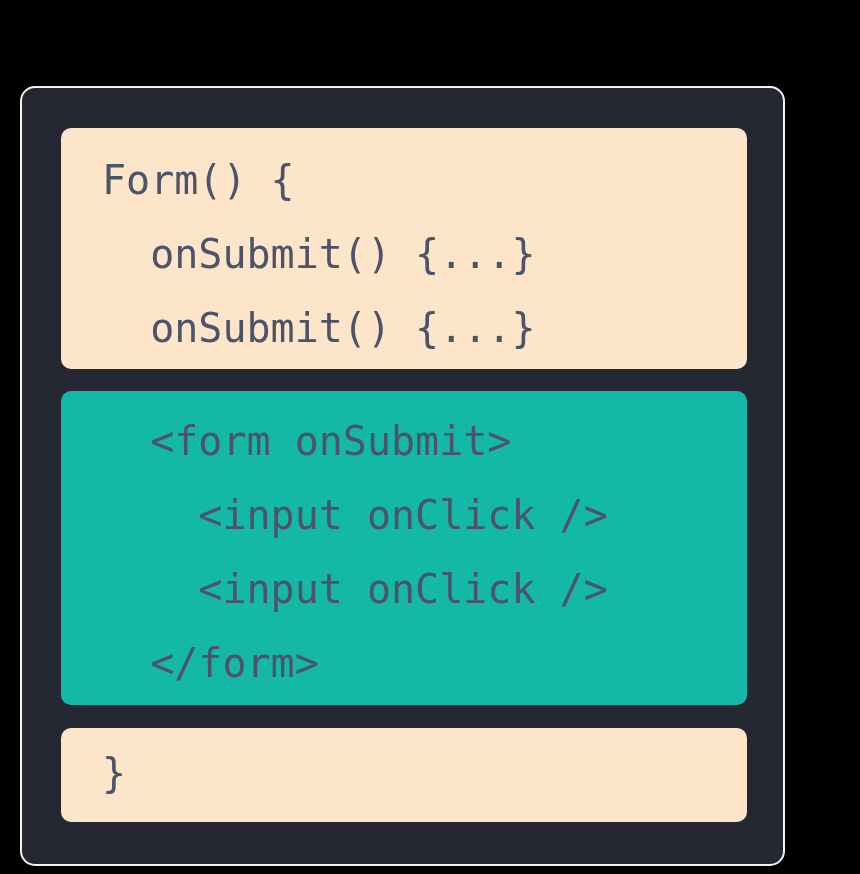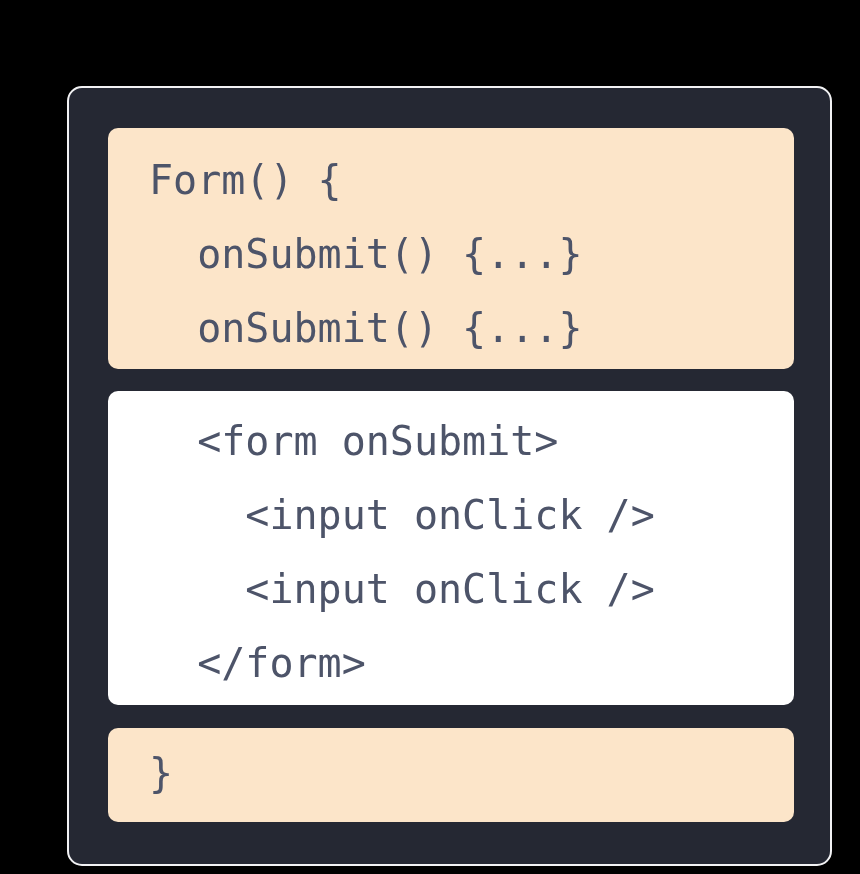--- a/index.html
+++ b/index.html
@@ -26,34 +26,33 @@
   #code-card {
     position: absolute;
     left: 20px;
     top: 86px;
     width: 765px;
     height: 780px;
     box-sizing: border-box;
     background: #252833;
     border: 2px solid #f2f2f4;
     border-radius: 15px;
-    margin-left: 47px;
   }
 
   
   .seg {
     position: absolute;
     left: 39px;           
     width: 686px;
     box-sizing: border-box;
     border-radius: 10px;
     overflow: hidden;
   }
   .seg-peach  { background: #fce5c9; }
-  .seg-lav    { background: #ffffff; }
+  .seg-lav    { background: #14b8a6; }
 
   #seg-signature { top: 40px;  height: 241px; }  
   #seg-markup    { top: 303px; height: 314px; }  
   #seg-closing   { top: 640px; height: 94px;  }  
 
   
   .code-lines {
     position: absolute;
     left: 41px;           
     top: 0;

